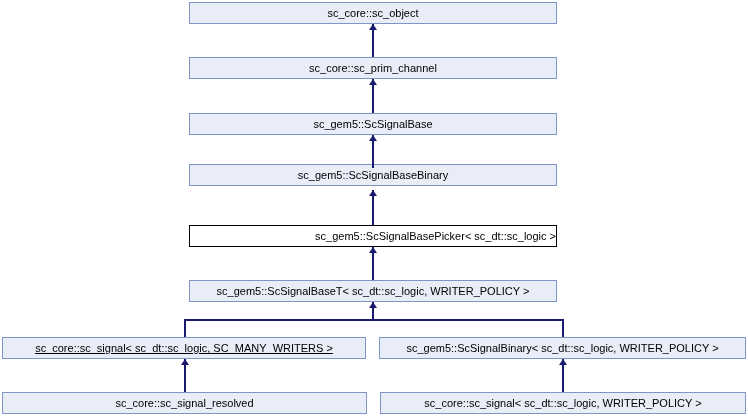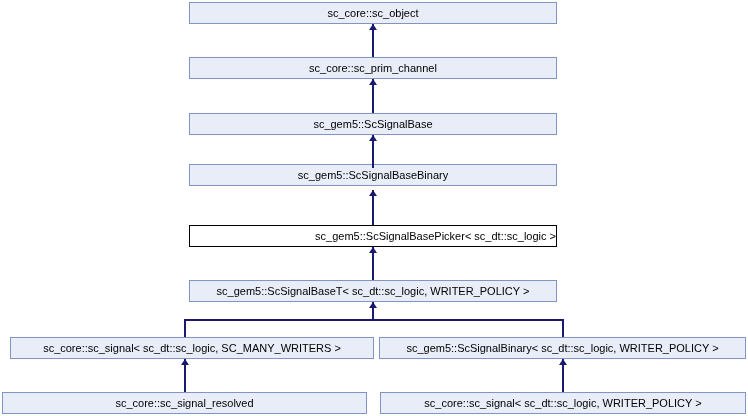--- a/index.html
+++ b/index.html
@@ -64,21 +64,21 @@
 <body>
 
 <div class="stage">
 
   <div class="node" style="left:189px; top:2px;   width:368px;">sc_core::sc_object</div>
   <div class="node" style="left:189px; top:57px;  width:368px;">sc_core::sc_prim_channel</div>
   <div class="node" style="left:189px; top:113px; width:368px;">sc_gem5::ScSignalBase</div>
   <div class="node" style="left:189px; top:164px; width:368px;">sc_gem5::ScSignalBaseBinary</div>
   <div class="node current" style="left:189px; top:225px; width:368px;text-align:right;">sc_gem5::ScSignalBasePicker&lt; sc_dt::sc_logic &gt;</div>
   <div class="node" style="left:189px; top:280px; width:368px;">sc_gem5::ScSignalBaseT&lt; sc_dt::sc_logic, WRITER_POLICY &gt;</div>
-  <div class="node" style="left:10px;   top:337px; width:364px;">sc_core::sc_signal&lt; sc_dt::sc_logic, SC_MANY_WRITERS &gt;</div>
+  <div class="node" style="left:2px;   top:337px; width:364px;text-decoration:underline;">sc_core::sc_signal&lt; sc_dt::sc_logic, SC_MANY_WRITERS &gt;</div>
   <div class="node" style="left:379px; top:337px; width:367px;">sc_gem5::ScSignalBinary&lt; sc_dt::sc_logic, WRITER_POLICY &gt;</div>
   <div class="node" style="left:380px; top:392px; width:366px;">sc_core::sc_signal&lt; sc_dt::sc_logic, WRITER_POLICY &gt;</div>
   <div class="node" style="left:2px;   top:392px; width:365px;">sc_core::sc_signal_resolved</div>
 
   <div class="vline" style="left:372px; top:24px;  height:33px;"></div>
   <div class="arrowhead" style="left:369px; top:24px;"></div>
 
   <div class="vline" style="left:372px; top:79px;  height:34px;"></div>
   <div class="arrowhead" style="left:369px; top:79px;"></div>
 

